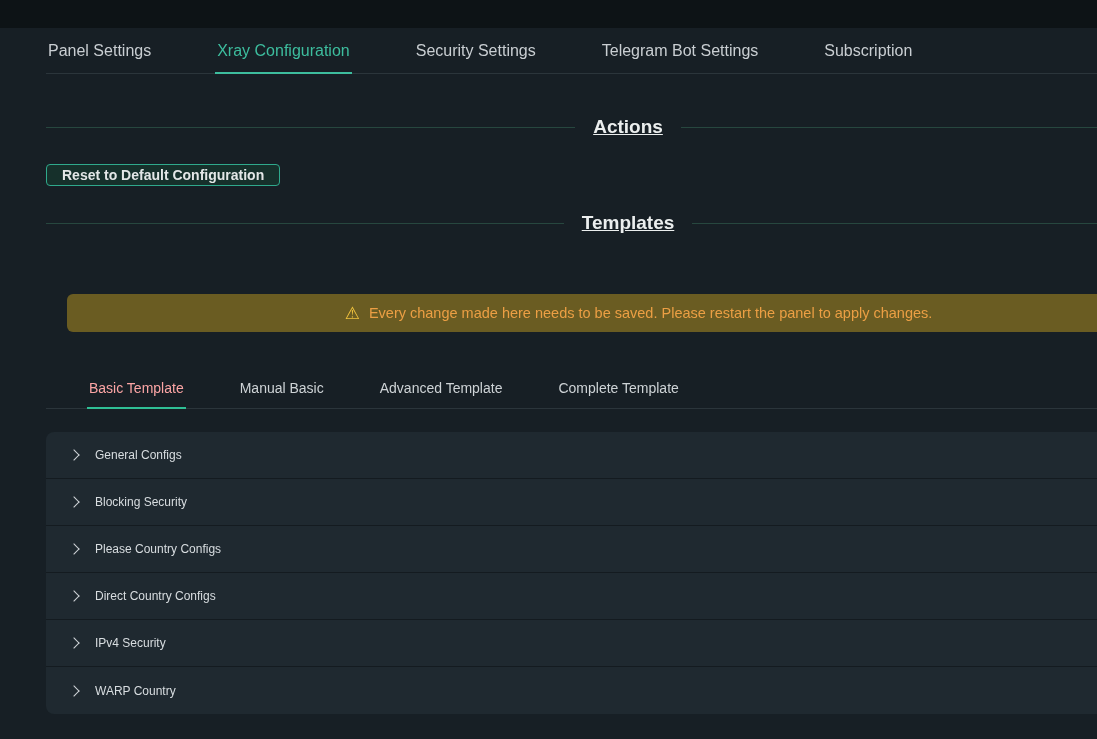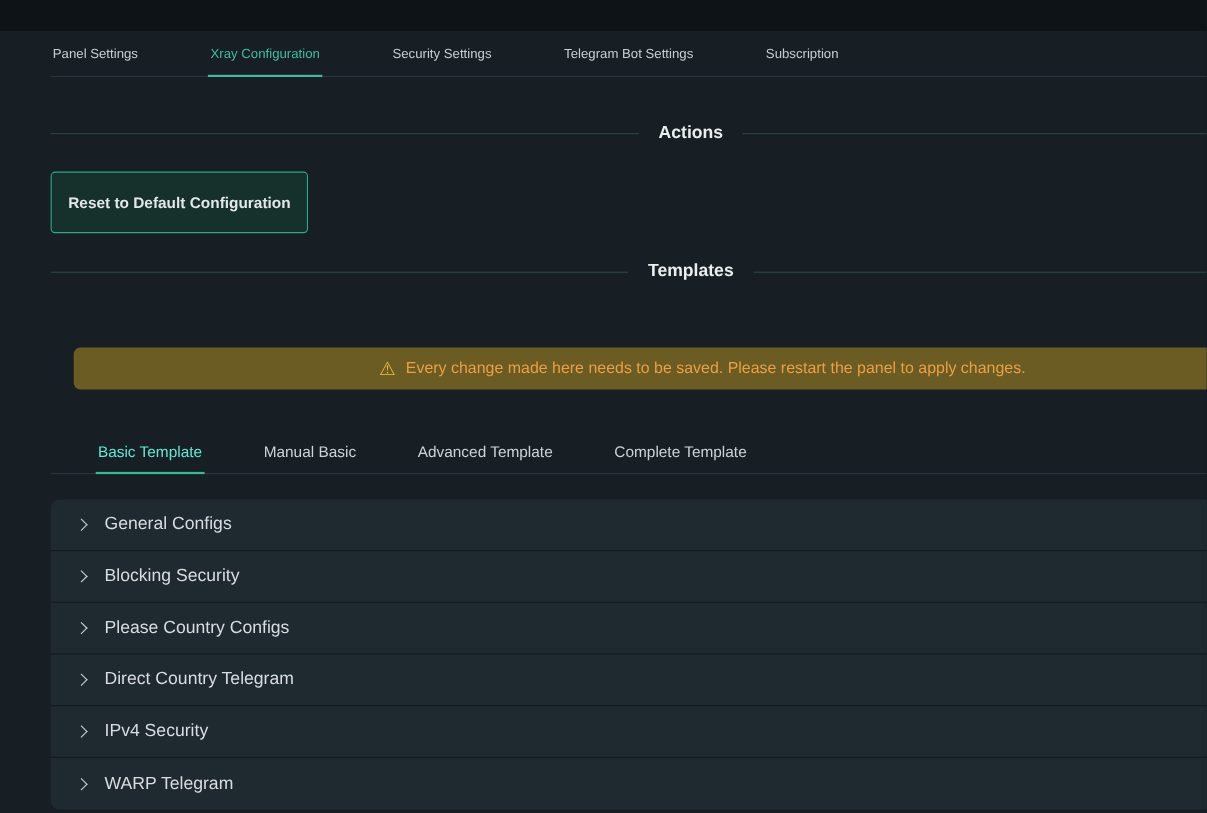--- a/index.html
+++ b/index.html
@@ -23,21 +23,21 @@
   .tabs {
     display: flex;
     gap: 62px;
     align-items: stretch;
     border-bottom: 1px solid #2b353b;
     width: 1164px;
   }
   .tab {
     position: relative;
     padding: 14px 2px 13px 2px;
-    font-size: 12px;
+    font-size: 16px;
     color: #c9ced2;
     cursor: pointer;
     white-space: nowrap;
   }
   .tab.active { color: #3dbd9e; }
   .tab.active::after {
     content: "";
     position: absolute;
     left: 0; right: 0; bottom: -1px;
     height: 2px;
@@ -49,38 +49,39 @@
     align-items: center;
     gap: 18px;
     width: 1164px;
   }
   .divider .line {
     flex: 1;
     height: 1px;
     background: #27473f;
   }
   .divider .divider-title {
-    font-size: 16px;
+    font-size: 19px;
     font-weight: bold;
     color: #ebeeee;
     white-space: nowrap;
+    text-decoration: underline;
   }
   .divider-actions { margin-top: 42px; }
   .divider-templates { margin-top: 26px; }
   
   .reset-btn {
     margin-top: 26px;
     display: inline-block;
     background: #16302b;
     border: 1px solid #2fa98c;
     border-radius: 4px;
     color: #e3e7e7;
     font-size: 14px;
     font-weight: bold;
-    padding: 19px 15px;
+    padding: 2px 15px;
     cursor: pointer;
     font-family: "Liberation Sans", sans-serif;
   }
   
   .warning-banner {
     margin-top: 60px;
     margin-left: 21px;
     width: 1143px;
     height: 38px;
     background: #6a5c22;
@@ -107,21 +108,21 @@
     width: 1164px;
   }
   .template-tab {
     position: relative;
     padding: 12px 2px 12px 2px;
     font-size: 14px;
     color: #ced3d6;
     cursor: pointer;
     white-space: nowrap;
   }
-  .template-tab.active { color: #5eead4; text-align: right; }
+  .template-tab.active { color: #fca5a5; text-align: right; }
   .template-tab.active::after {
     content: "";
     position: absolute;
     left: 0; right: 0; bottom: -1px;
     height: 2px;
     background: #2fbf95;
   }
   
   .accordion {
     margin-top: 23px;
@@ -142,21 +143,21 @@
   .chev {
     width: 8px;
     height: 8px;
     border-right: 1.6px solid #cfd4d8;
     border-top: 1.6px solid #cfd4d8;
     transform: rotate(45deg);
     margin-right: 17px;
     flex: 0 0 auto;
   }
   .acc-label {
-    font-size: 16px;
+    font-size: 12px;
     color: #d8dde0;
   }
 </style>
 </head>
 <body>
 
 <div class="topbar"></div>
 
 <div class="main">
 
@@ -209,25 +210,25 @@
     <div class="acc-row">
       <span class="chev"></span>
       <span class="acc-label">Blocking Security</span>
     </div>
     <div class="acc-row">
       <span class="chev"></span>
       <span class="acc-label">Please Country Configs</span>
     </div>
     <div class="acc-row">
       <span class="chev"></span>
-      <span class="acc-label">Direct Country Telegram</span>
+      <span class="acc-label">Direct Country Configs</span>
     </div>
     <div class="acc-row">
       <span class="chev"></span>
       <span class="acc-label">IPv4 Security</span>
     </div>
     <div class="acc-row">
       <span class="chev"></span>
-      <span class="acc-label">WARP Telegram</span>
+      <span class="acc-label">WARP Country</span>
     </div>
   </div>
 
 </div>
 
 </body></html>

